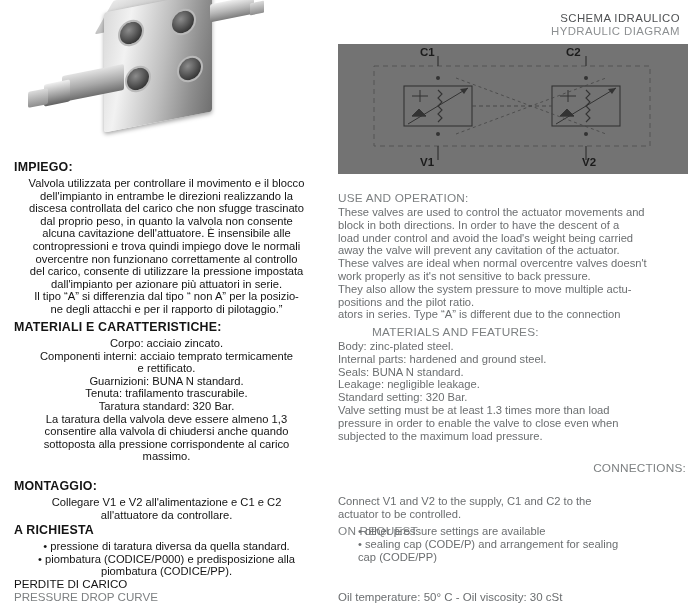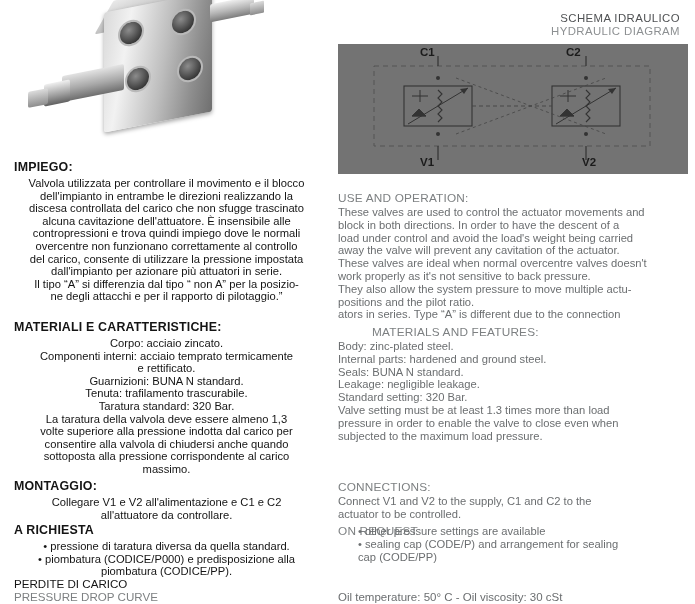--- a/index.html
+++ b/index.html
@@ -217,39 +217,39 @@
       <div class="cart-3"></div>
       <div class="nipple"></div>
       <div class="nipple-tip"></div>
     </div>
 
     <div class="txt heading" style="top:161px;">IMPIEGO:</div>
     <div class="txt bodytext" style="top:177px;">
       <p>Valvola utilizzata per controllare il movimento e il blocco</p>
       <p>dell'impianto in entrambe le direzioni realizzando la</p>
       <p>discesa controllata del carico che non sfugge trascinato</p>
+      <p>dal proprio peso, in quanto la valvola non consente</p>
       <p>alcuna cavitazione dell'attuatore. È insensibile alle</p>
       <p>contropressioni e trova quindi impiego dove le normali</p>
       <p>overcentre non funzionano correttamente al controllo</p>
       <p>del carico, consente di utilizzare la pressione impostata</p>
       <p>dall'impianto per azionare più attuatori in serie.</p>
       <p>Il tipo “A” si differenzia dal tipo “ non A” per la posizio-</p>
       <p>ne degli attacchi e per il rapporto di pilotaggio.”</p>
     </div>
 
     <div class="txt heading" style="top:321px;">MATERIALI E CARATTERISTICHE:</div>
     <div class="txt bodytext" style="top:337px;">
       <p>Corpo: acciaio zincato.</p>
       <p>Componenti interni: acciaio temprato termicamente</p>
       <p>e rettificato.</p>
       <p>Guarnizioni: BUNA N standard.</p>
       <p>Tenuta: trafilamento trascurabile.</p>
       <p>Taratura standard: 320 Bar.</p>
       <p>La taratura della valvola deve essere almeno 1,3</p>
-      <p>volte superiore alla pressione indotta dal carico per</p>
       <p>consentire alla valvola di chiudersi anche quando</p>
       <p>sottoposta alla pressione corrispondente al carico</p>
       <p>massimo.</p>
     </div>
 
     <div class="txt heading" style="top:480px;">MONTAGGIO:</div>
     <div class="txt bodytext" style="top:496px;">
       <p>Collegare V1 e V2 all'alimentazione e C1 e C2</p>
       <p>all'attuatore da controllare.</p>
     </div>
@@ -337,21 +337,21 @@
       <div>Body: zinc-plated steel.</div>
       <div>Internal parts: hardened and ground steel.</div>
       <div>Seals: BUNA N standard.</div>
       <div>Leakage: negligible leakage.</div>
       <div>Standard setting: 320 Bar.</div>
       <div>Valve setting must be at least 1.3 times more than load</div>
       <div>pressure in order to enable the valve to close even when</div>
       <div>subjected to the maximum load pressure.</div>
     </div>
 
-    <div class="right-text right-heading" style="top:481px;">CONNECTIONS:</div>
+    <div class="right-text right-heading" style="top:462px;text-align:right;">CONNECTIONS:</div>
     <div class="right-text" style="top:495px;">
       <div>Connect V1 and V2 to the supply, C1 and C2 to the</div>
       <div>actuator to be controlled.</div>
     </div>
 
     <div class="right-text right-heading" style="top:525px;">ON REQUEST</div>
     <div class="right-text" style="top:525px;margin-left:20px;">
       <div class="bullet-line">• other pressure settings are available</div>
       <div class="bullet-line">• sealing cap (CODE/P) and arrangement for sealing</div>
       <div class="bullet-line">cap (CODE/PP)</div>

